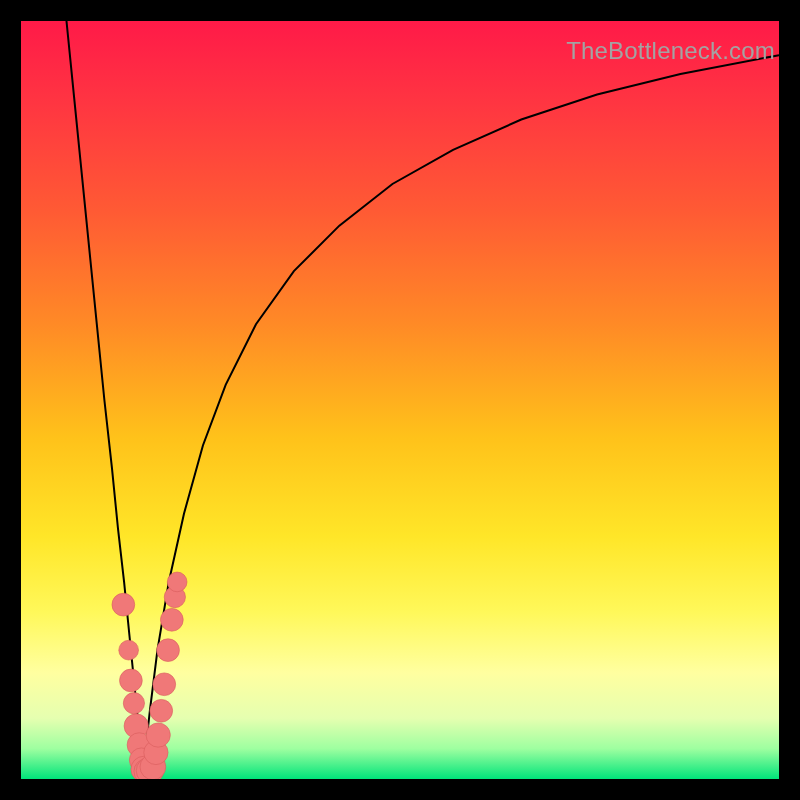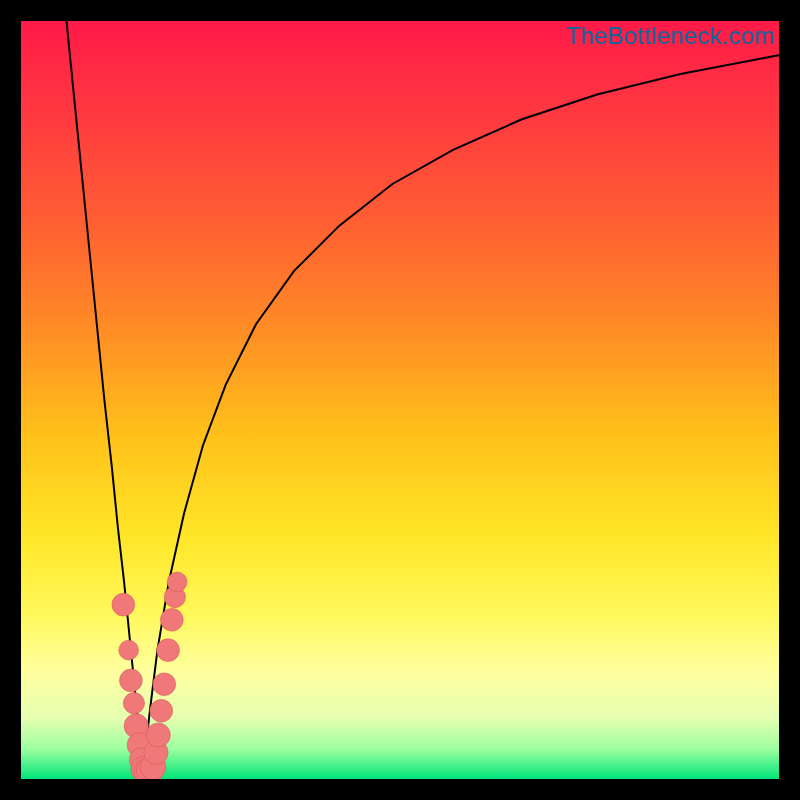--- a/index.html
+++ b/index.html
@@ -21,23 +21,23 @@
   }
   .plot {
     position: absolute;
     left: 0;
     top: 0;
     width: 758px;
     height: 758px;
   }
   .watermark {
     position: absolute;
-    top: 1px;
+    top: 16px;
     right: 4px;
-    color: #0369a1;
+    color: #a3a3a3;
     font-size: 24px;
     font-weight: 500;
     letter-spacing: 0.2px;
     user-select: none;
   }
 </style>
 </head>
 <body>
 
 <div class="frame">

